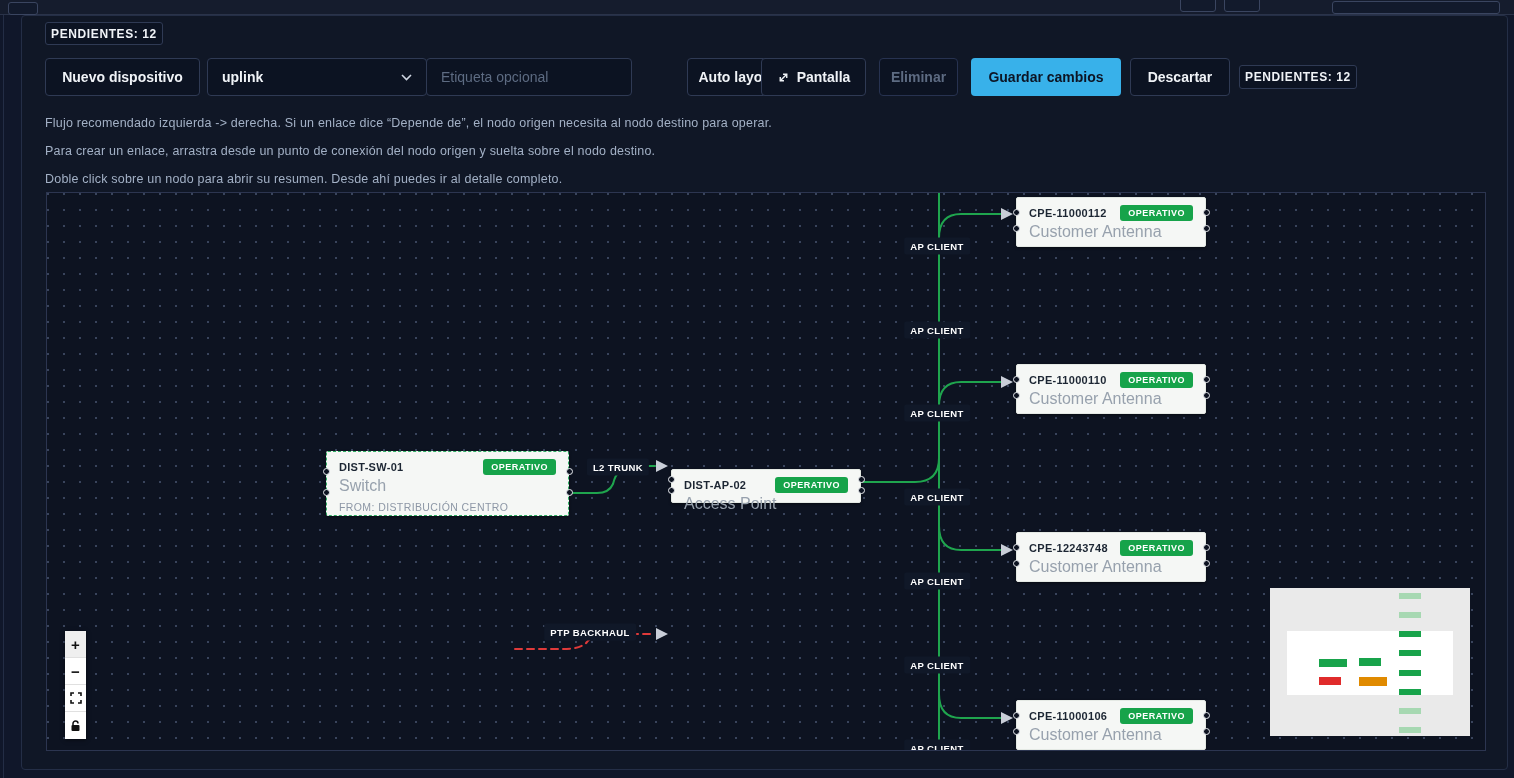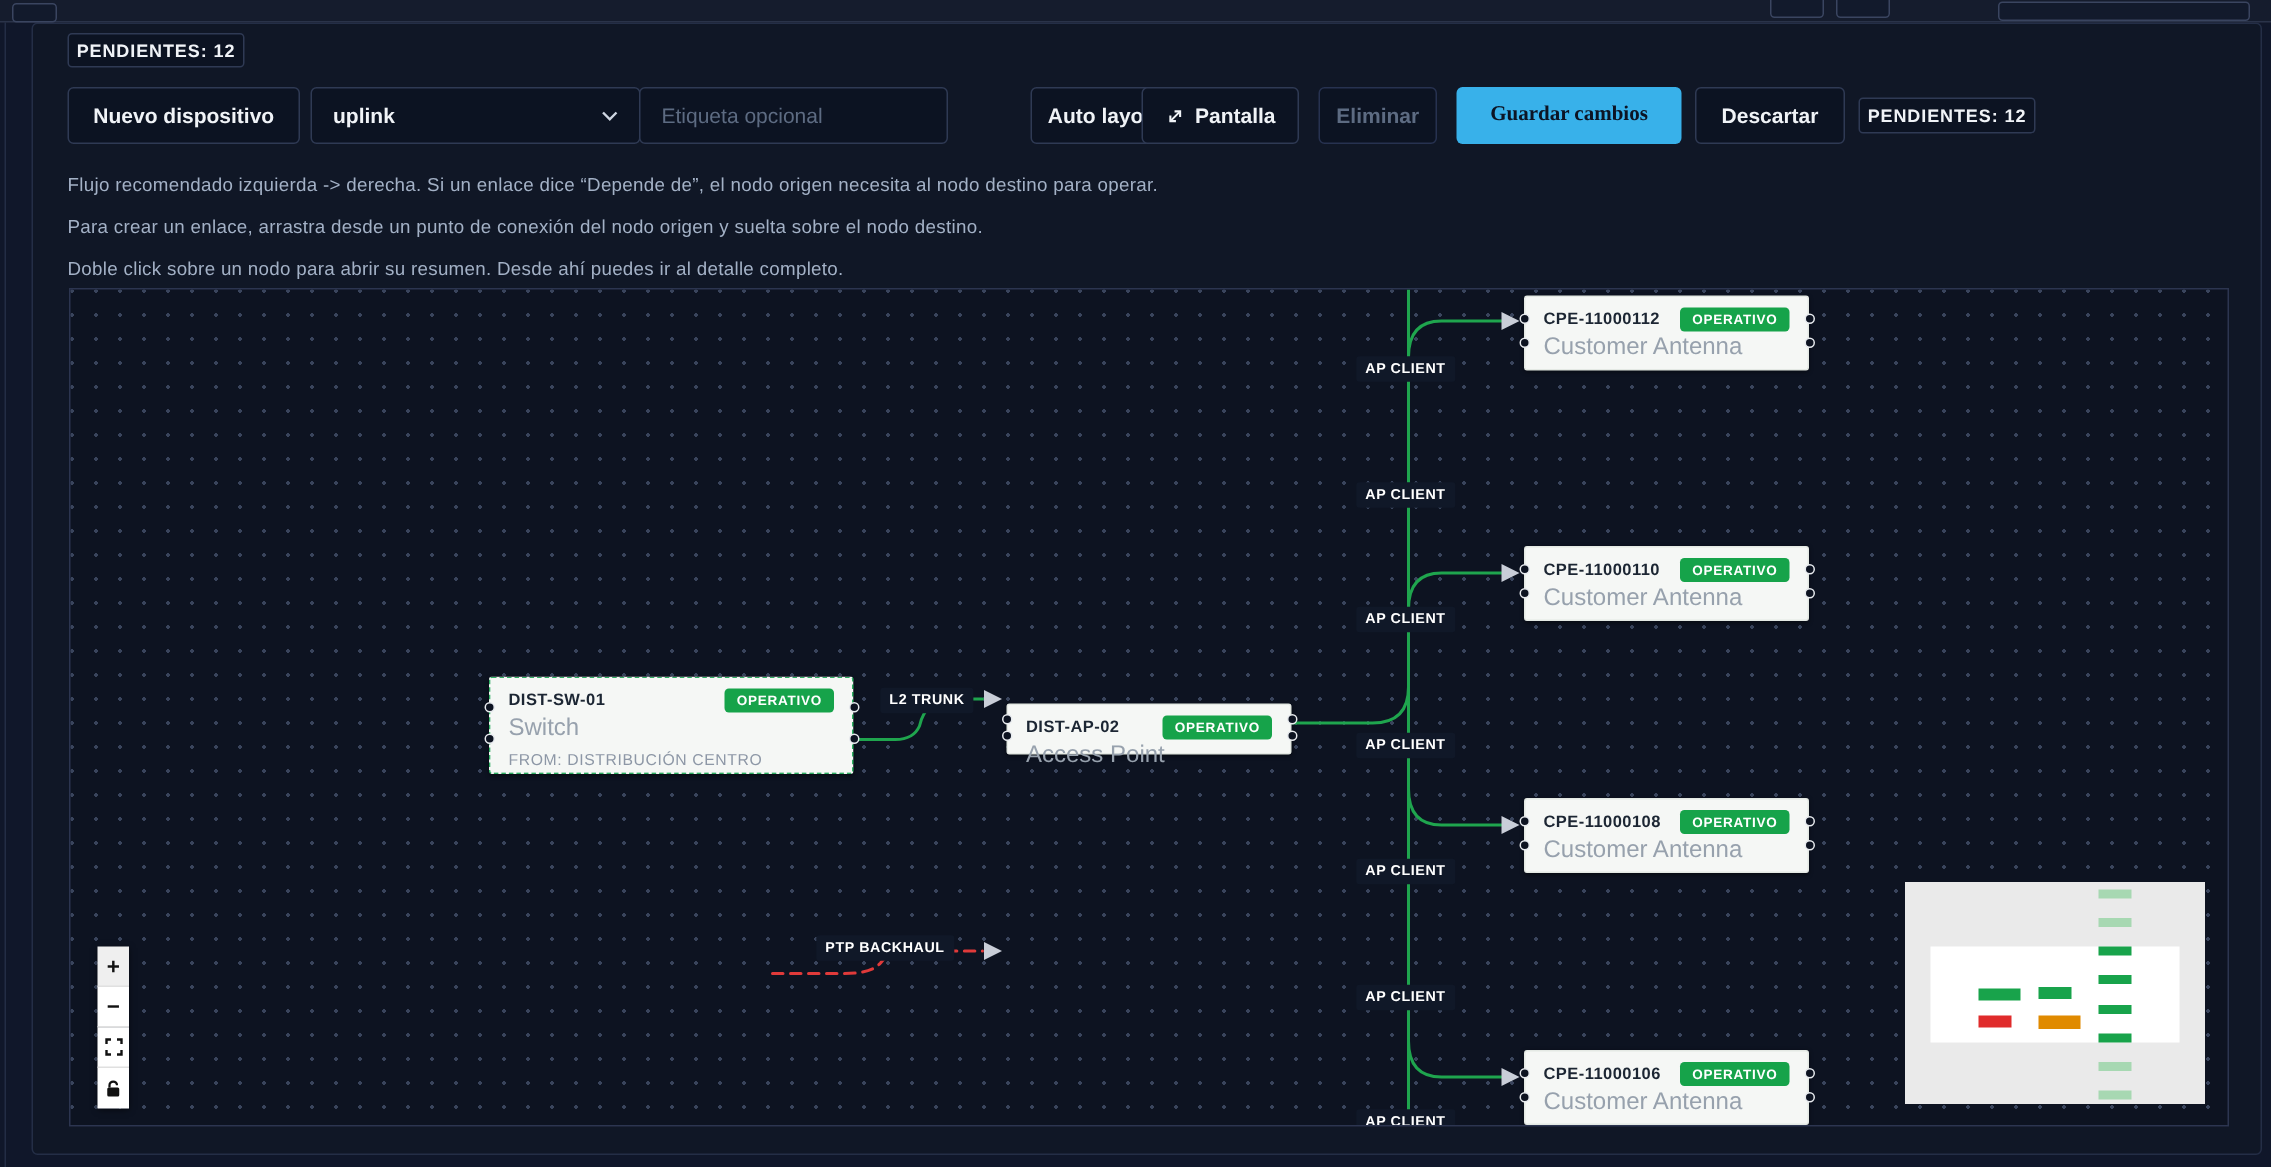--- a/index.html
+++ b/index.html
@@ -23,21 +23,21 @@
   .toolbar-btn { position:absolute; top:58px; height:38px; background:#0c1322;
     border:1px solid #2f3a54; border-radius:4px; color:#f0f3f7; font-size:14px; font-weight:600;
     display:flex; align-items:center; justify-content:center; cursor:pointer; }
   .btn-new { left:45px; width:155px; }
   .select-link { left:207px; width:220px; justify-content:space-between; padding:0 14px; }
   .input-label { left:426px; width:206px; justify-content:flex-start; padding:0 14px;
     color:#5d6b82; font-weight:400; }
   .btn-auto { left:647px; width:100px;margin-left:40px; }
   .btn-screen { left:761px; width:105px; gap:7px; }
   .btn-delete { left:879px; width:79px; color:#5d6b82; border-color:#273250; cursor:default; }
-  .btn-save { left:971px; width:150px; background:#38b1ea; border:none; color:#0c1424; font-weight:600;font-family:Liberation Serif, serif; }
+  .btn-save { left:971px; width:150px; background:#38b1ea; border:none; color:#0c1424; font-weight:600; }
   .btn-discard { left:1130px; width:100px; }
   .pending-toolbar { left:1239px; top:65px; width:118px; height:24px; position:absolute; }
 
   .help-line { position:absolute; left:45px; color:#a3b1c6; font-size:12.5px; letter-spacing:.2px; }
 
   
   .flow-canvas { position:absolute; left:46px; top:192px; width:1440px; height:559px;
     background:#0d1321; border:1px solid #2c3550; overflow:hidden;
     background-image:radial-gradient(circle, #39445c 1.1px, transparent 1.3px);
     background-size:16px 16px; background-position:9px 9px; }
@@ -195,21 +195,21 @@
         <span class="node-badge" style="background: rgb(22, 163, 74);">OPERATIVO</span>
       </div>
       <div class="node-sub">Customer Antenna</div>
       <span class="handle h-l h-t"></span>
       <span class="handle h-l h-b"></span>
       <span class="handle h-r h-t"></span>
       <span class="handle h-r h-b"></span>
     </div>
     <div class="node " style="left: 969px; top: 339px; width: 190px; height: 50px;">
       <div class="node-head">
-        <span class="node-title">CPE-11000108</span>
+        <span class="node-title">CPE-12243748</span>
         <span class="node-badge" style="background: rgb(22, 163, 74);">OPERATIVO</span>
       </div>
       <div class="node-sub">Customer Antenna</div>
       <span class="handle h-l h-t"></span>
       <span class="handle h-l h-b"></span>
       <span class="handle h-r h-t"></span>
       <span class="handle h-r h-b"></span>
     </div>
     <div class="node " style="left: 969px; top: 507px; width: 190px; height: 50px;">
       <div class="node-head">

